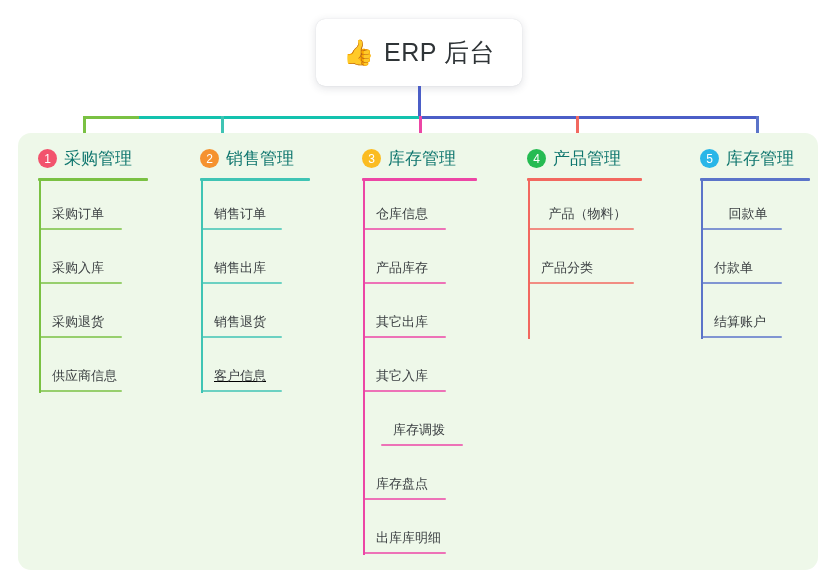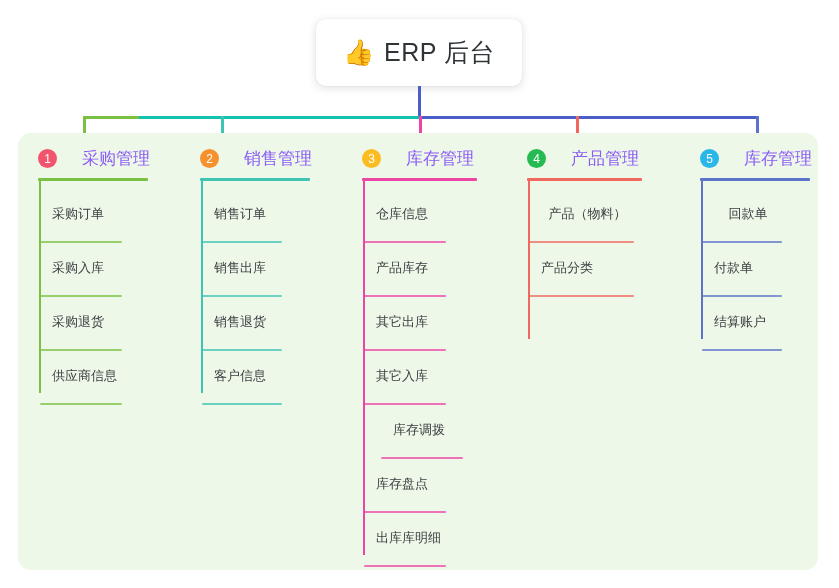--- a/index.html
+++ b/index.html
@@ -69,42 +69,41 @@
     border-radius: 50%;
     color: #ffffff;
     font-size: 12px;
     display: flex;
     align-items: center;
     justify-content: center;
     font-family: "Liberation Sans", sans-serif;
   }
   .col-title {
     font-size: 17px;
-    color: #8b5cf6;
-    margin-left: 18px;
+    color: #0f766e;
   }
   .head-rule {
     position: absolute;
     top: 45px;
     height: 3px;
     border-radius: 1px;
   }
   .spine {
     position: absolute;
     width: 2px;
   }
   .leaf {
     position: absolute;
     white-space: nowrap;
   }
   .leaf-label {
     font-size: 13px;
     color: #3c4043;
     display: block;
-    padding: 0 0 18px 12px;
+    padding: 0 0 5px 12px;
   }
   .leaf-rule {
     height: 2px;
     border-radius: 1px;
   }
 </style>
 </head>
 <body>
 
 <div id="stage">
@@ -164,21 +163,21 @@
             <div class="leaf-rule" style="width: 80px; background: rgb(63, 196, 180); opacity: 0.75;"></div>
           </div>
           <div class="leaf" style="left: 2px; top: 126px;">
             <span class="leaf-label">销售出库</span>
             <div class="leaf-rule" style="width: 80px; background: rgb(63, 196, 180); opacity: 0.75;"></div>
           </div>
           <div class="leaf" style="left: 2px; top: 180px;">
             <span class="leaf-label">销售退货</span>
             <div class="leaf-rule" style="width: 80px; background: rgb(63, 196, 180); opacity: 0.75;"></div>
           </div>
-          <div class="leaf" style="left: 2px; top: 234px;">
+          <div class="leaf" style="left: 2px; top: 234px; text-decoration: underline;">
             <span class="leaf-label">客户信息</span>
             <div class="leaf-rule" style="width: 80px; background: rgb(63, 196, 180); opacity: 0.75;"></div>
           </div>
         </div>
         <div class="column" style="left: 344px; width: 170px; height: 437px;">
           <div class="col-head">
             <span class="badge" style="background: rgb(251, 188, 33);">3</span>
             <span class="col-title">库存管理</span>
           </div>
           <div class="head-rule" style="width: 115px; background: rgb(236, 70, 165);"></div>

